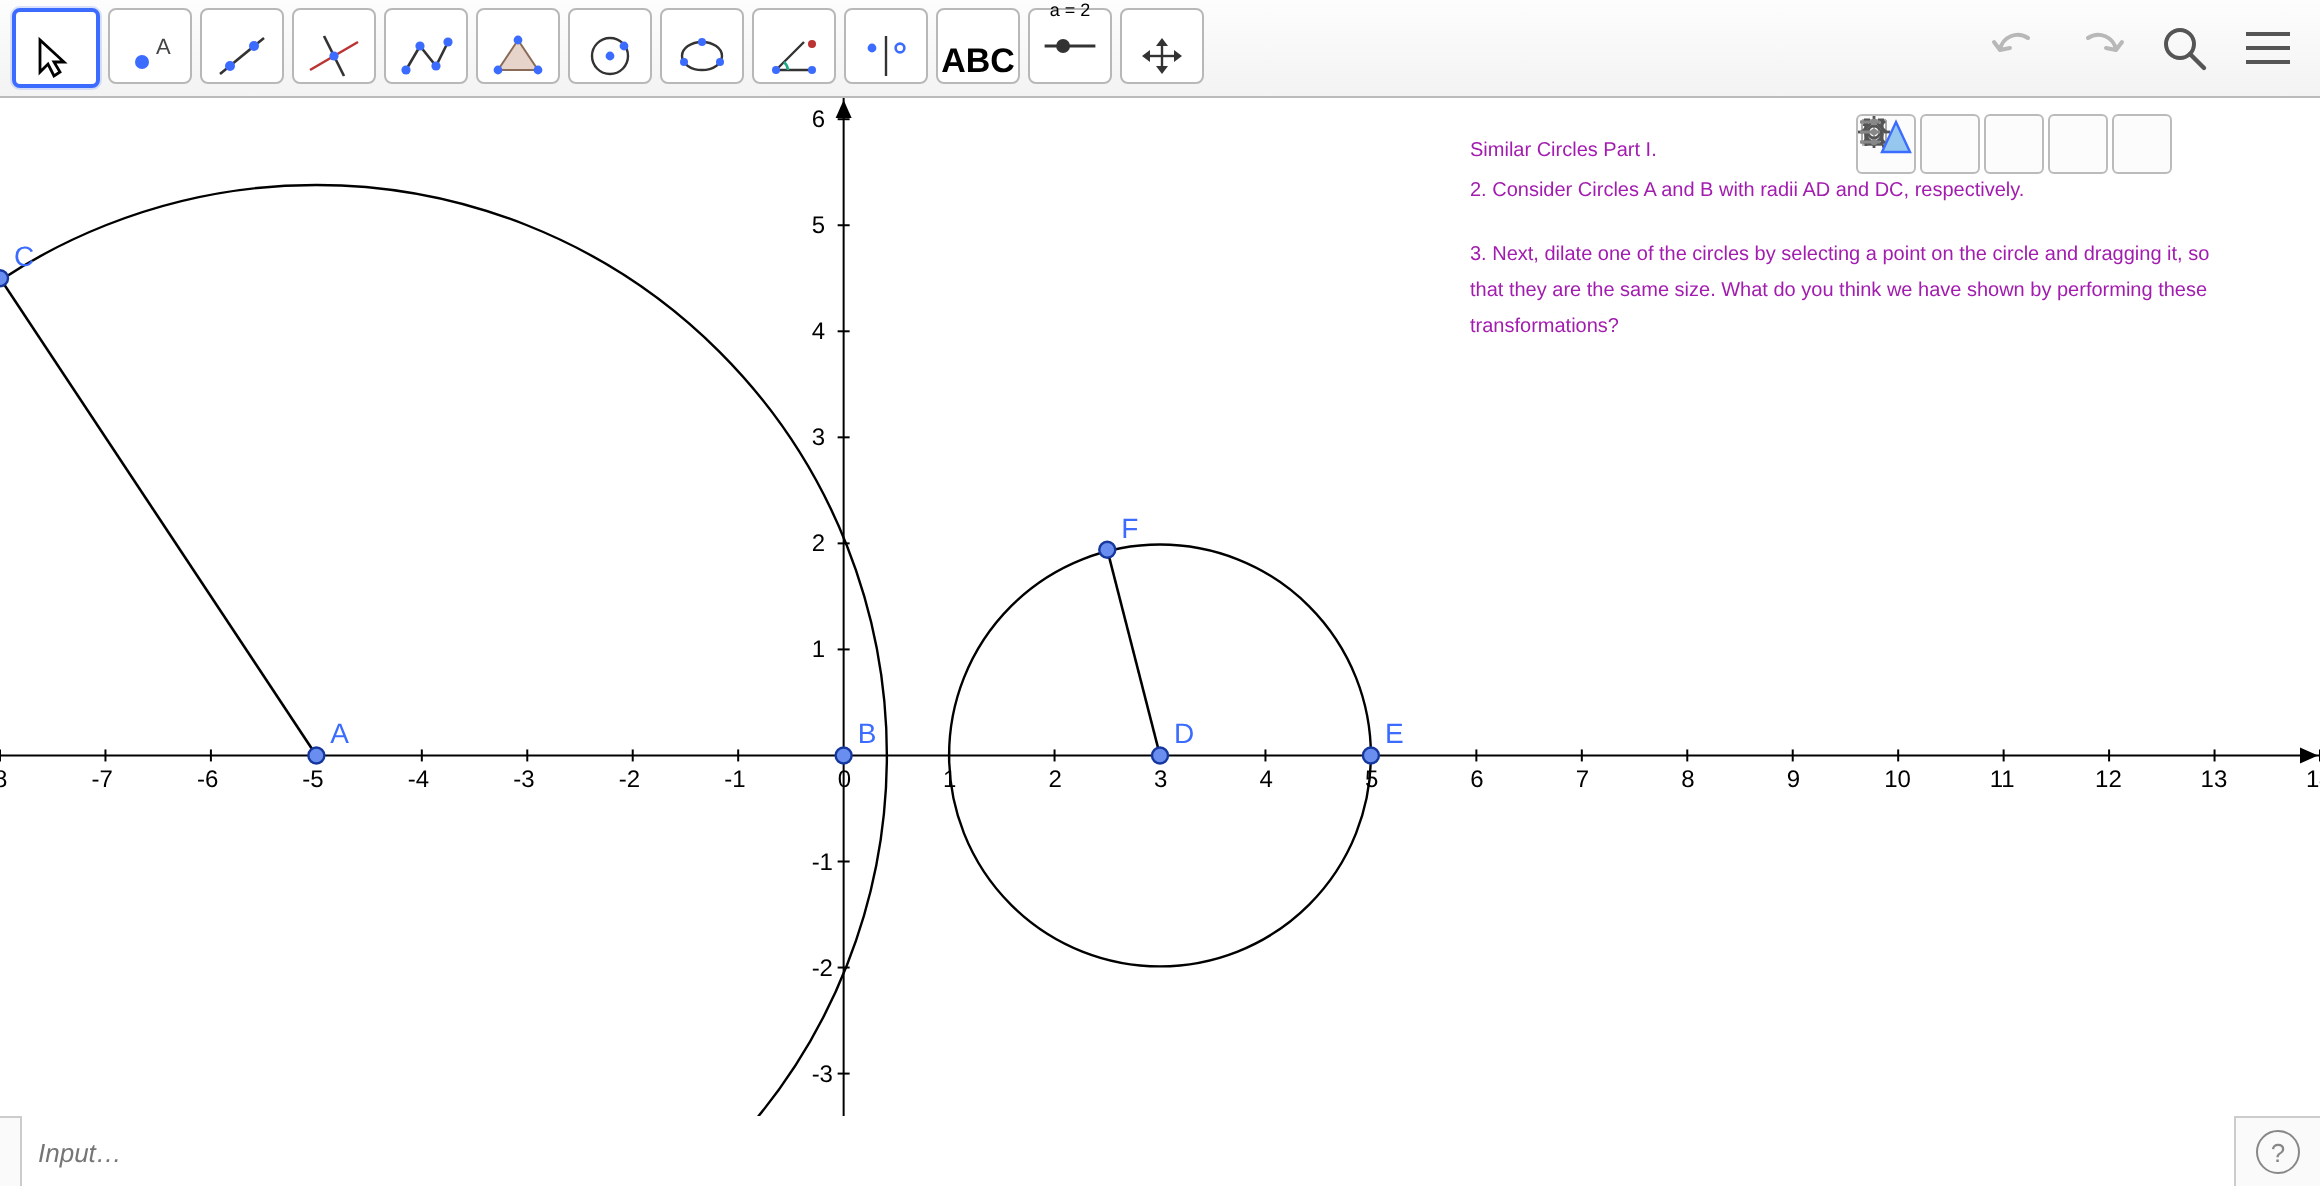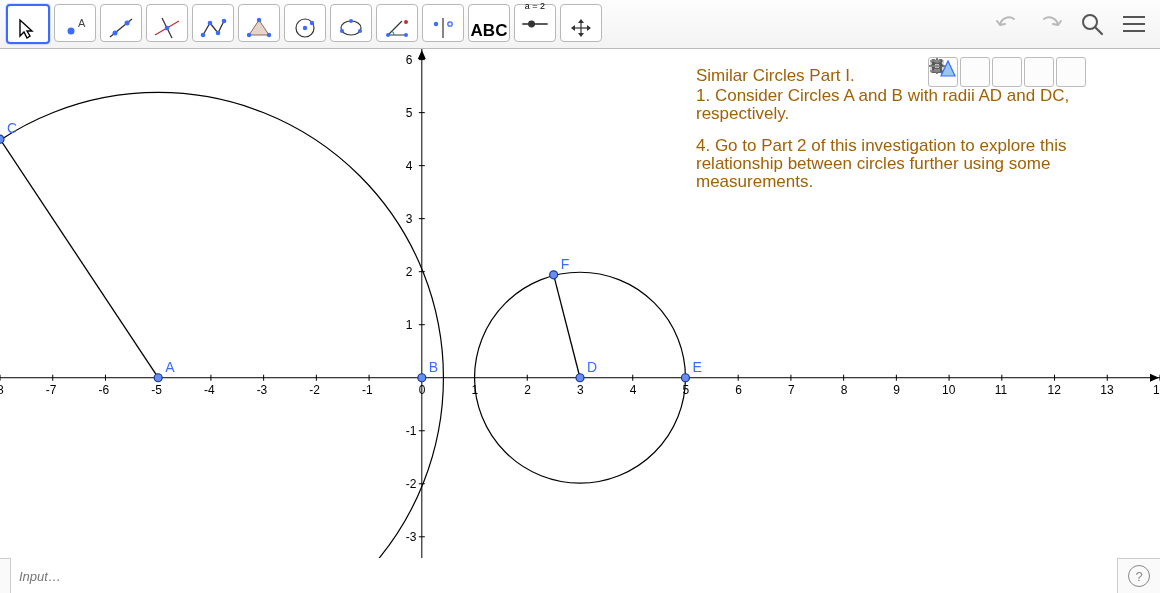--- a/index.html
+++ b/index.html
@@ -59,26 +59,26 @@
   .canvas {
     position: relative;
     width: 1160px;
     height: 509px;
     overflow: hidden;
     background:#fff;
   }
   .canvas svg { position:absolute; left:0; top:0; }
   .instruction-panel {
     position:absolute;
-    left: 696px;
+    left: 735px;
     top: 18px;
     width: 380px;
-    font-size: 17px;
+    font-size: 10px;
     line-height: 18px;
-    color:#a16207;
+    color:#a21caf;
   }
   .instruction-panel p { margin:0 0 14px 0; }
   
   .view-toolbar {
     position:absolute;
     right: 8px;
     top: 8px;
     display:flex;
     align-items:center;
     gap:2px;
@@ -346,22 +346,22 @@
       <circle cx="580" cy="328.72916666666663" r="4" fill="#6a8ef0" stroke="#16389e" stroke-width="1.2"></circle>
       <text x="587" y="322.72916666666663" font-size="14" fill="#3b6cff">D</text>
       <circle cx="685.4545454545455" cy="328.72916666666663" r="4" fill="#6a8ef0" stroke="#16389e" stroke-width="1.2"></circle>
       <text x="692.4545454545455" y="322.72916666666663" font-size="14" fill="#3b6cff">E</text>
       <circle cx="553.6363636363636" cy="225.86874999999998" r="4" fill="#6a8ef0" stroke="#16389e" stroke-width="1.2"></circle>
       <text x="560.6363636363636" y="219.86874999999998" font-size="14" fill="#3b6cff">F</text>
     </svg>
 
   <div class="instruction-panel">
     <p>Similar Circles Part I.</p>
-    <p style="margin-top:-12px">1. Consider Circles A and B with radii AD and DC, respectively.</p>
-    <p>4. Go to Part 2 of this investigation to explore this relationship between circles further using some measurements.</p>
+    <p style="margin-top:-12px">2. Consider Circles A and B with radii AD and DC, respectively.</p>
+    <p>3. Next, dilate one of the circles by selecting a point on the circle and dragging it,  so that they are the same size. What do you think we have shown by performing these transformations?</p>
   </div>
 
   <div class="view-toolbar">
     <div class="vbtn" title="Show axes">
       <svg viewBox="0 0 18 18">
           <line x1="3" y1="15" x2="16" y2="15" stroke="#555" stroke-width="1.4"></line>
           <line x1="5" y1="3" x2="5" y2="16" stroke="#555" stroke-width="1.4"></line>
           <path d="M16 15 l-3 -2 v4 z M5 3 l-2 3 h4 z" fill="#555"></path>
         </svg>
     </div>

